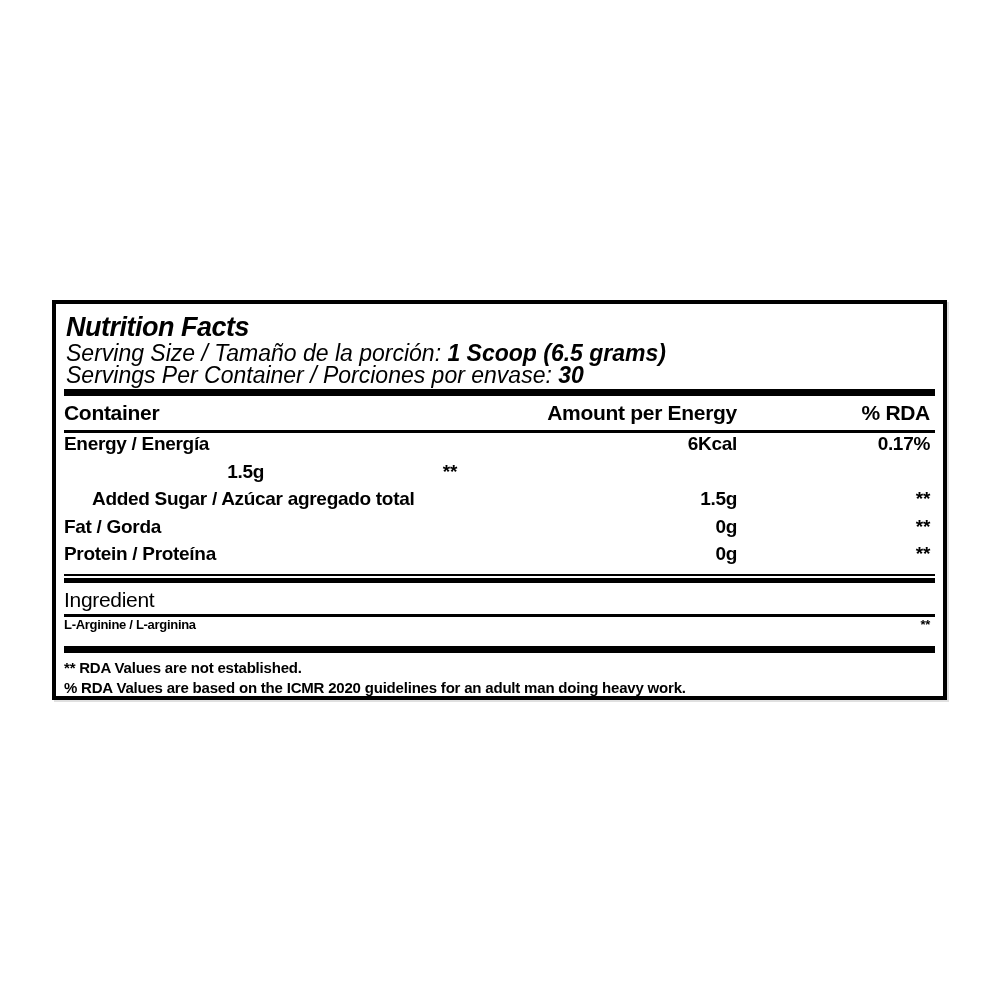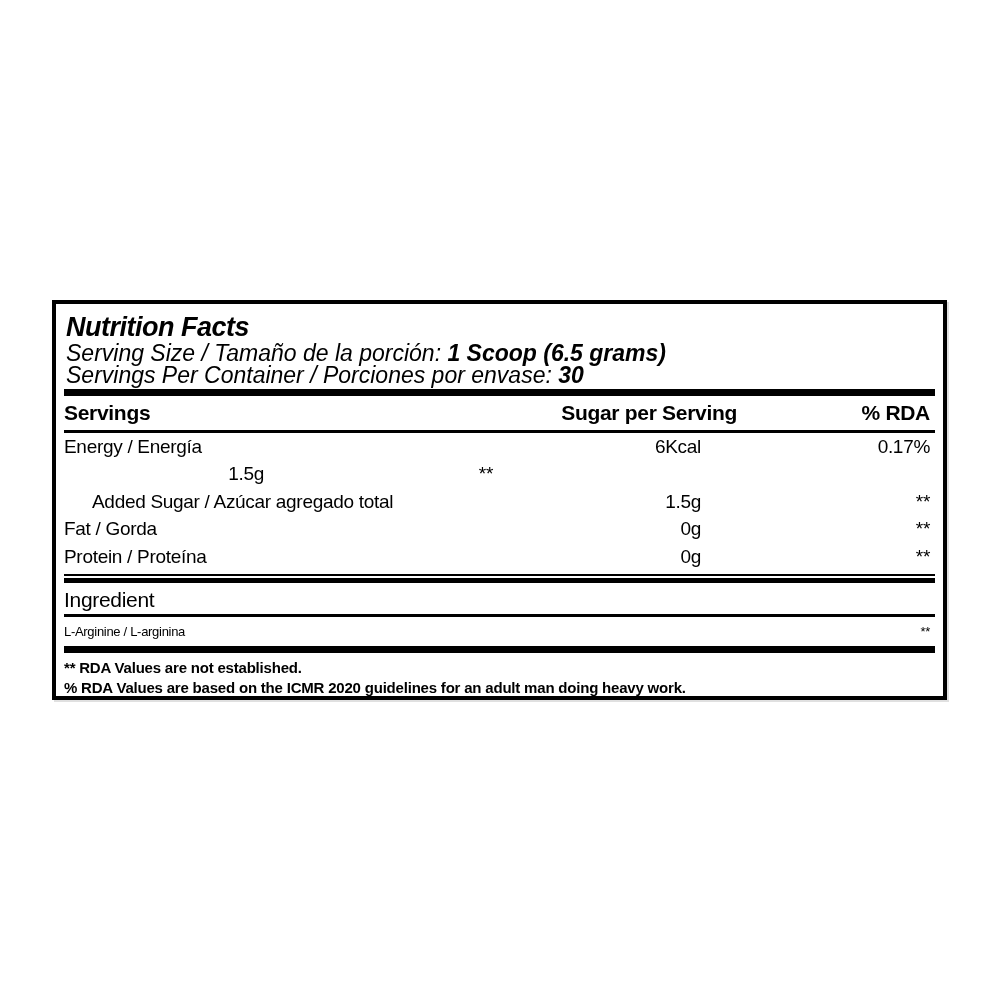--- a/index.html
+++ b/index.html
@@ -51,26 +51,24 @@
   .thead-row {
     display: flex;
     align-items: center;
     height: 34px;
     font-weight: 700;
     font-size: 21px;
     letter-spacing: -0.3px;
   }
   .trow {
     display: flex;
-    align-items: center;
     height: 27.5px;
-    font-weight: 400;
+    font-weight: 700;
     font-size: 19px;
     letter-spacing: -0.3px;
-    gap: 36px;
   }
   .col-name   { flex: 1 1 auto; white-space: nowrap; overflow: hidden; }
   .col-name.indent { padding-left: 28px; }
   .col-amount { width: 200px; text-align: right; white-space: nowrap; }
   .col-rda    { width: 198px; padding-right: 5px; text-align: right; white-space: nowrap; }
 
   .section-header {
     font-weight: 400;
     font-size: 21px;
     letter-spacing: -0.3px;
@@ -104,22 +102,22 @@
     </div>
 
     <div class="serving-line">
       <span>Servings Per Container / Porciones por envase:</span>
       <span class="value">30</span>
     </div>
 
     <div class="bar-thick" style="margin-top:3px;"></div>
 
     <div class="thead-row">
-      <div class="col-name">Servings</div>
-      <div class="col-amount">Sugar per Serving</div>
+      <div class="col-name">Container</div>
+      <div class="col-amount">Amount per Energy</div>
       <div class="col-rda">% RDA</div>
     </div>
 
     <div class="rule-med"></div>
 
     <div class="trow">
       <div class="col-name">Energy / Energía</div>
       <div class="col-amount">6Kcal</div>
       <div class="col-rda">0.17%</div>
     </div>

